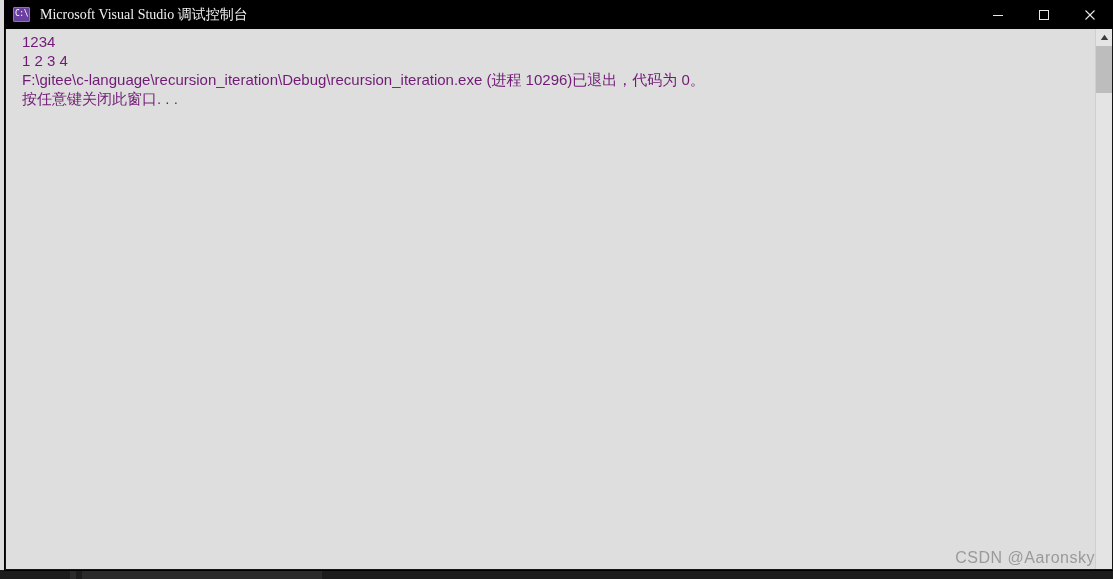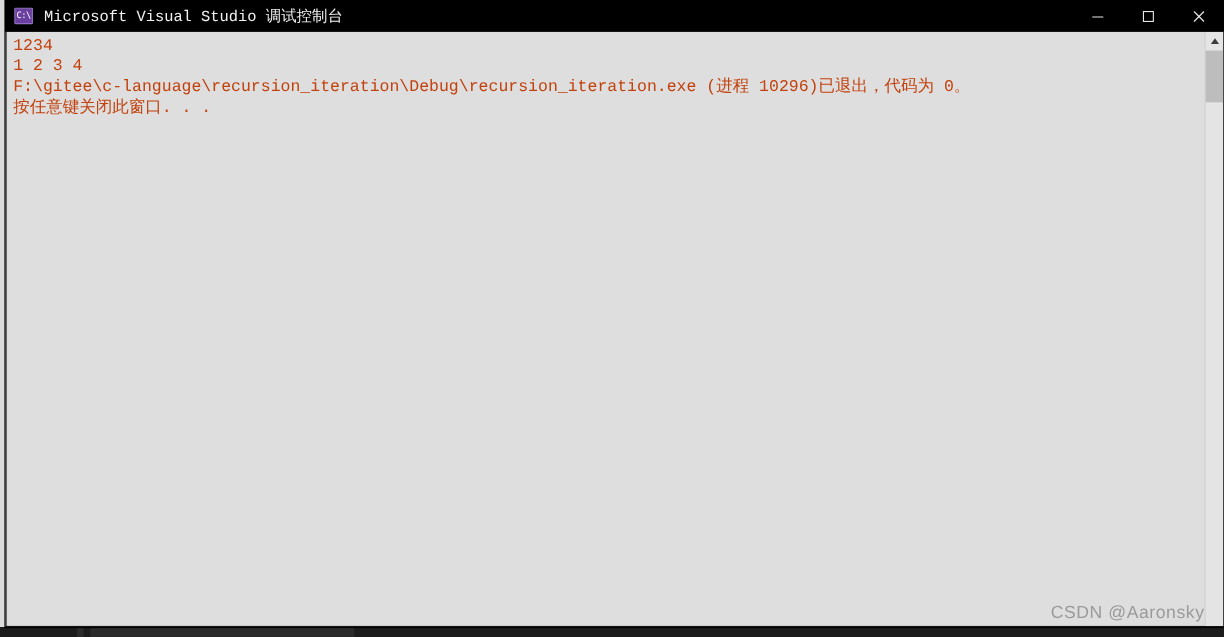--- a/index.html
+++ b/index.html
@@ -171,21 +171,21 @@
   #console-icon span {
     font-family: "DejaVu Sans Mono", monospace;
     font-size: 8px;
     line-height: 9px;
     color: #ffffff;
     margin: 1px 0 0 1px;
     letter-spacing: -0.5px;
   }
   #console-title-text {
     margin-left: 10px;
-    font-family: Liberation Mono, monospace;
+    font-family: Liberation Serif, serif;
     font-size: 14px;
     color: #f0f0f0;
     white-space: nowrap;
   }
   .win-btns {
     position: absolute;
     right: 0; top: 0;
     height: 29px;
     display: flex;
   }
@@ -203,25 +203,25 @@
     height: 541px;
     background: #dedede;
     border-left: 1px solid #151515;
     border-right: 1px solid #151515;
     border-bottom: 1px solid #151515;
     box-sizing: border-box;
     overflow: hidden;
   }
   #console-text {
     position: absolute;
-    left: 6px; top: 3px;
-    font-family: Liberation Mono, monospace;
+    left: 16px; top: 3px;
+    font-family: Liberation Sans, sans-serif;
     font-size: 15px;
     line-height: 19px;
-    color: #c2410c;
+    color: #701a75;
     white-space: pre;
   }
   #console-scrollbar {
     position: absolute;
     right: 0; top: 0;
     width: 17px; height: 100%;
     background: #e4e4e4;
     border-left: 1px solid #cfcfcf;
     box-sizing: border-box;
   }

